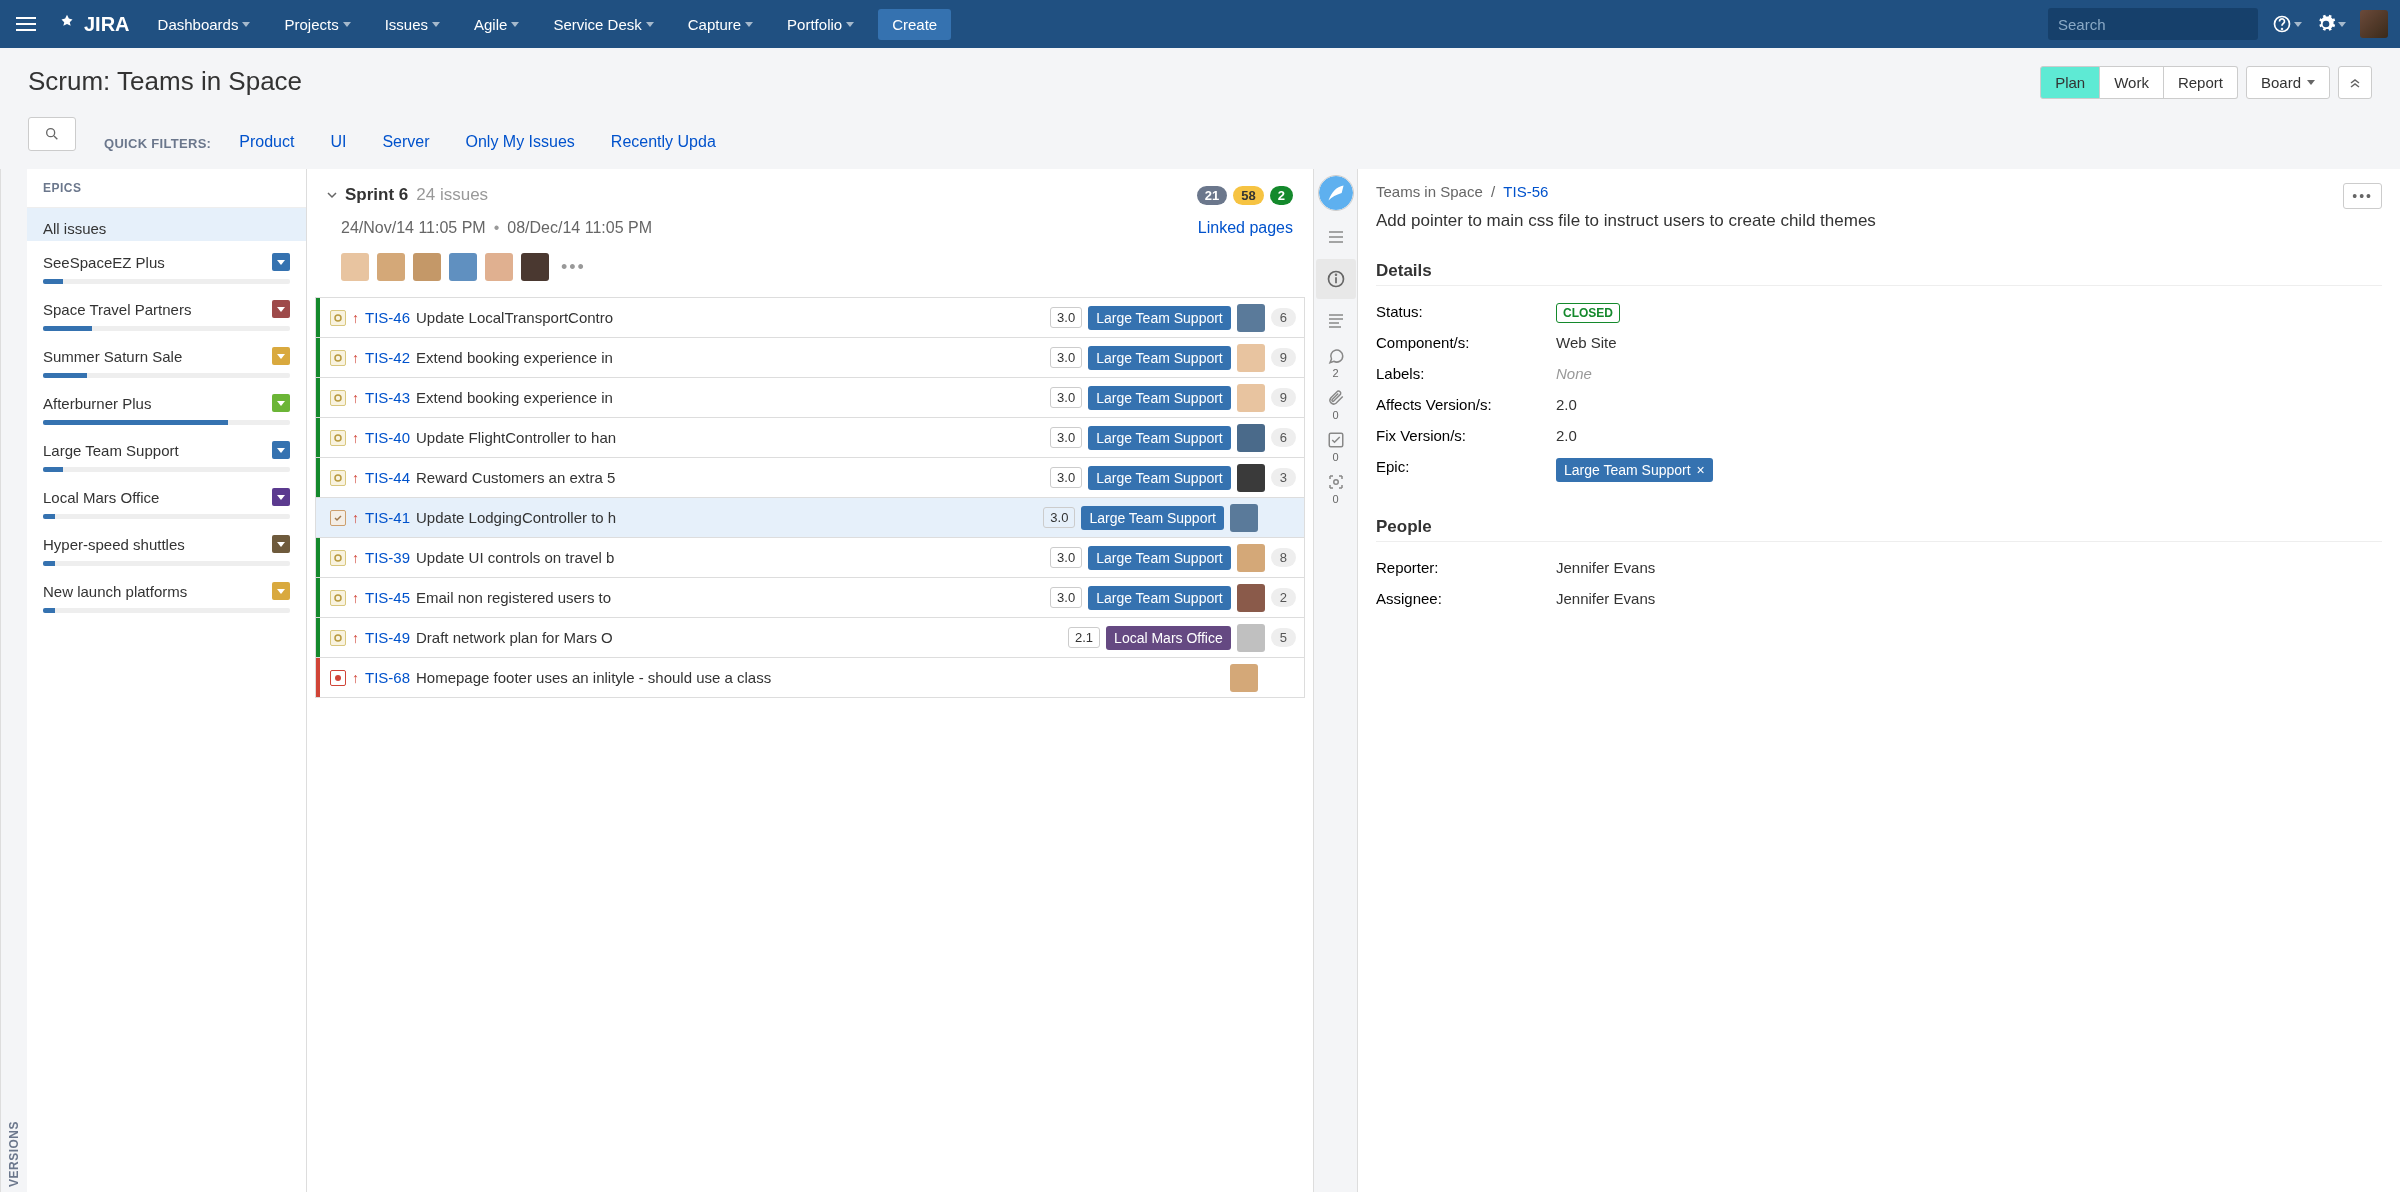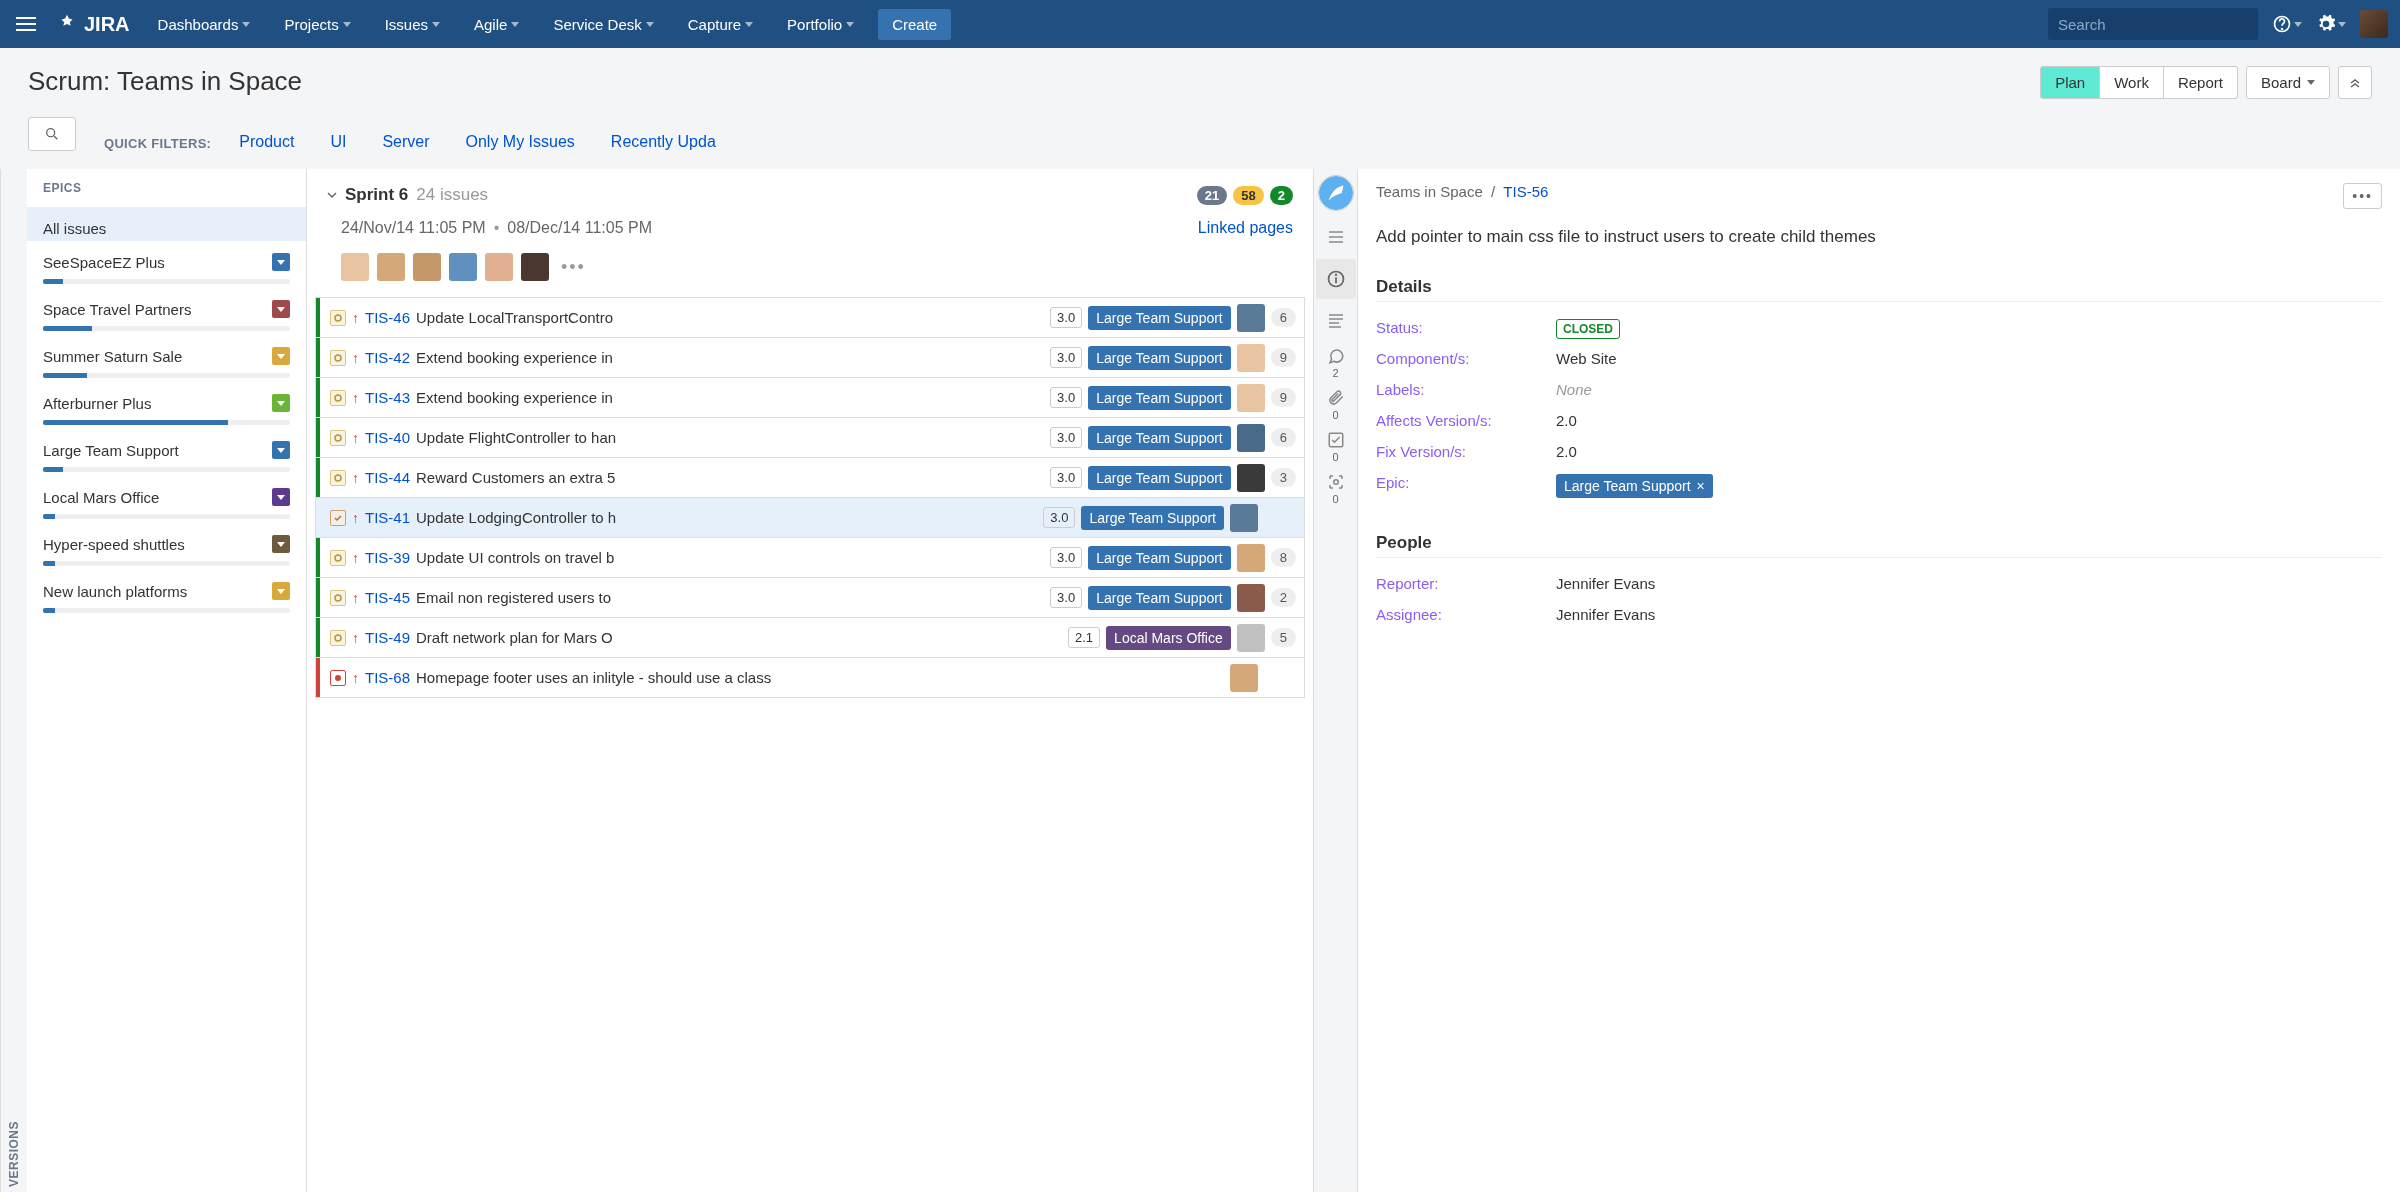--- a/index.html
+++ b/index.html
@@ -103,24 +103,24 @@
 .rail-icon.project-icon { width: 36px; height: 36px; border-radius: 50%; background: #fff; border: 1px solid #ccc; overflow: hidden; margin-bottom: 4px; margin-top: 4px; }
 .rail-icon.active { background: #e8e8e8; }
 .rail-count { font-size: 11px; color: #666; }
 
 
 .detail-panel { flex: 1; background: #fff; padding: 14px 18px; overflow-y: auto; min-width: 420px; }
 .detail-top { display: flex; align-items: flex-start; }
 .breadcrumb { font-size: 15px; color: #666; }
 .breadcrumb a { color: #0052cc; cursor: pointer; }
 .detail-menu { margin-left: auto; border: 1px solid #ccc; border-radius: 3px; padding: 4px 8px; cursor: pointer; letter-spacing: 2px; color: #666; }
-.detail-summary { font-size: 17px; margin-top: 16px; line-height: 1.4; }
+.detail-summary { font-size: 17px; margin-top: 0; line-height: 1.4; }
 .section-header { font-size: 17px; font-weight: bold; margin-top: 28px; margin-bottom: 10px; border-bottom: 1px solid #eee; padding-bottom: 4px; }
 .field-row { display: flex; padding: 7px 0; font-size: 15px; }
-.field-label { width: 180px; color: #8b5cf6; }
+.field-label { width: 180px; color: #000000; }
 .field-value { flex: 1; }
 .status-lozenge { border: 1px solid #14892c; color: #14892c; font-size: 12px; font-weight: bold; padding: 2px 6px; border-radius: 3px; }
 .epic-lozenge { background: #3572b0; color: #fff; padding: 4px 8px; border-radius: 3px; font-size: 14px; display: inline-flex; align-items: center; gap: 6px; }
 .epic-lozenge .x { cursor: pointer; }
 .italic-grey { color: #999; font-style: italic; }
 
 svg { display: block; }
 </style>
 </head>
 <body>

